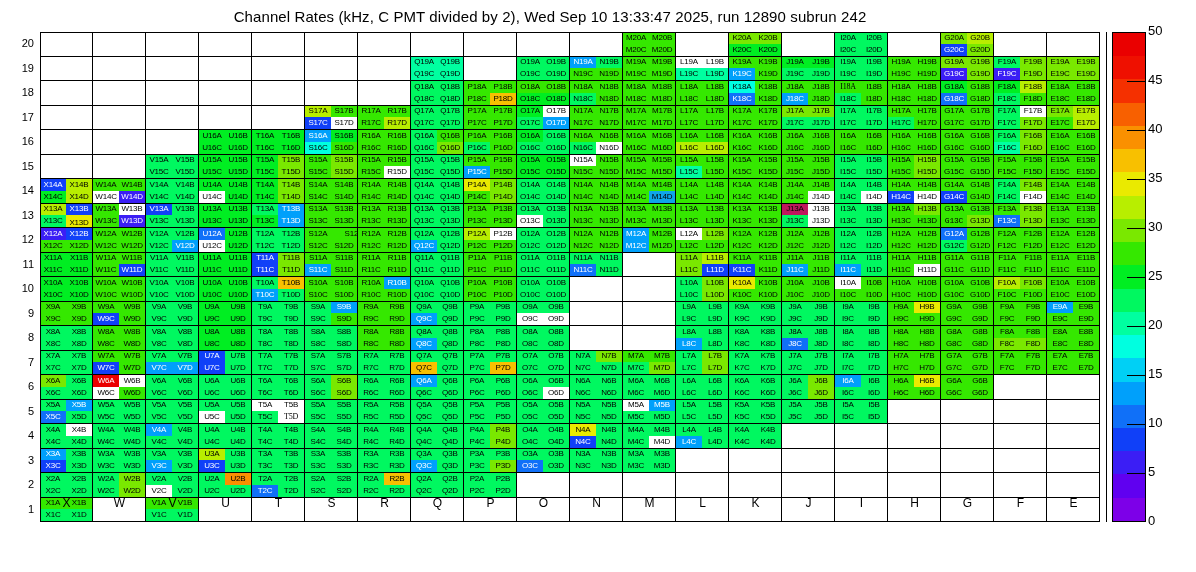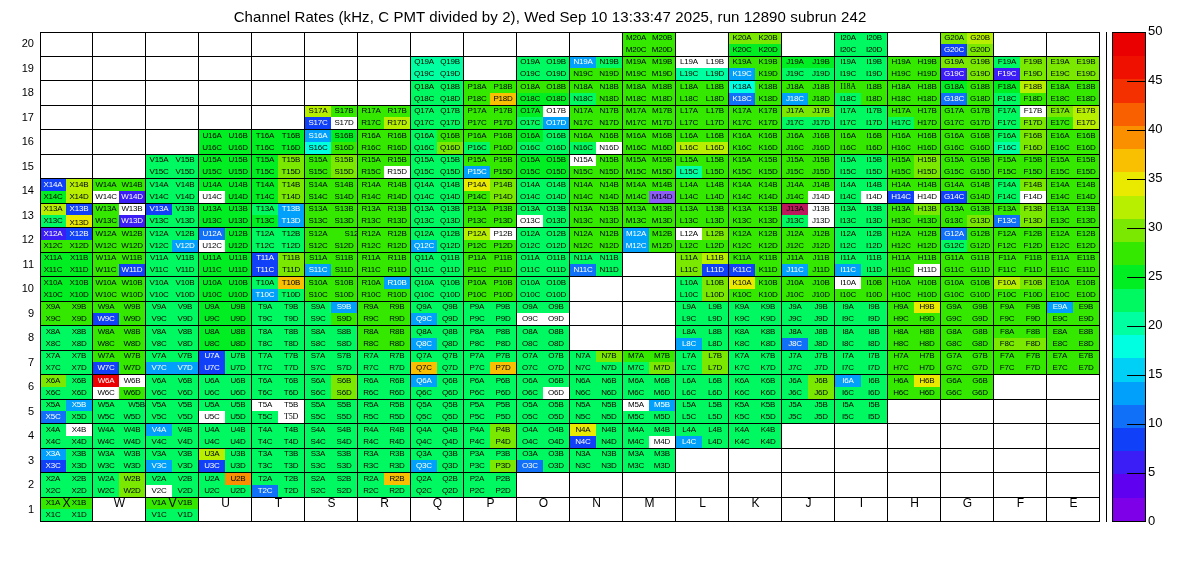--- a/index.html
+++ b/index.html
@@ -1552,21 +1552,21 @@
       <div class="cell">
         <div class="sub" style="background: rgb(53, 232, 0);">
           <span style="color: rgb(0, 0, 0);">M14A</span>
         </div>
         <div class="sub" style="background: rgb(53, 232, 0);">
           <span style="color: rgb(0, 0, 0);">M14B</span>
         </div>
         <div class="sub" style="background: rgb(53, 232, 0);">
           <span style="color: rgb(0, 0, 0);">M14C</span>
         </div>
-        <div class="sub" style="background: #8b5cf6;">
+        <div class="sub" style="background: #0ea5e9;">
           <span style="color: rgb(0, 0, 0);">M14D</span>
         </div>
       </div>
       <div class="cell">
         <div class="sub" style="background: rgb(53, 232, 0);">
           <span style="color: rgb(0, 0, 0);">L14A</span>
         </div>
         <div class="sub" style="background: rgb(53, 232, 0);">
           <span style="color: rgb(0, 0, 0);">L14B</span>
         </div>
@@ -3854,21 +3854,21 @@
           <span style="color: rgb(255, 255, 255);">X5C</span>
         </div>
         <div class="sub" style="background: rgb(0, 248, 96);">
           <span style="color: rgb(0, 0, 0);">X5D</span>
         </div>
       </div>
       <div class="cell">
         <div class="sub" style="background: rgb(0, 248, 96);">
           <span style="color: rgb(0, 0, 0);">W5A</span>
         </div>
-        <div class="sub" style="background: rgb(0, 248, 96); justify-content: flex-end;">
+        <div class="sub" style="background: rgb(0, 248, 96);">
           <span style="color: rgb(0, 0, 0);">W5B</span>
         </div>
         <div class="sub" style="background: rgb(0, 248, 96);">
           <span style="color: rgb(0, 0, 0);">W5C</span>
         </div>
         <div class="sub" style="background: rgb(0, 248, 96);">
           <span style="color: rgb(0, 0, 0);">W5D</span>
         </div>
       </div>
       <div class="cell">

